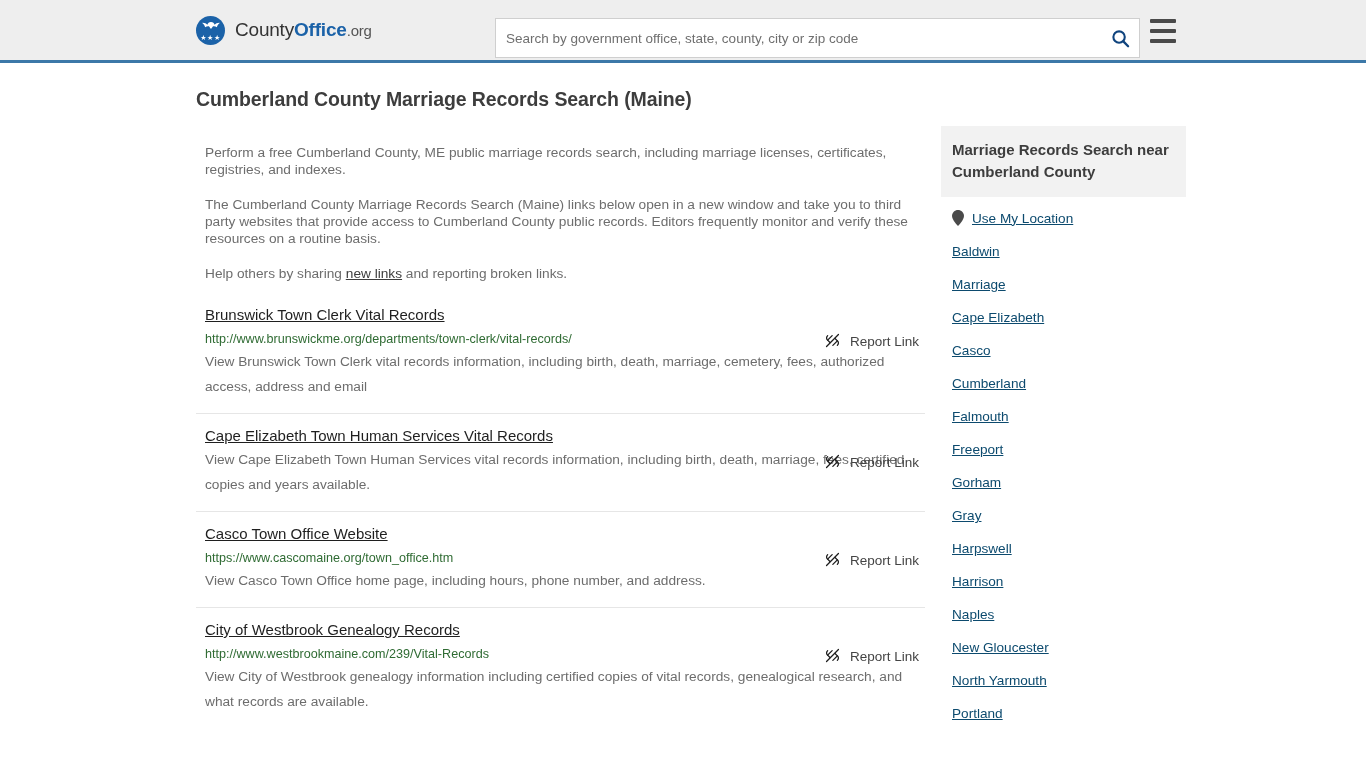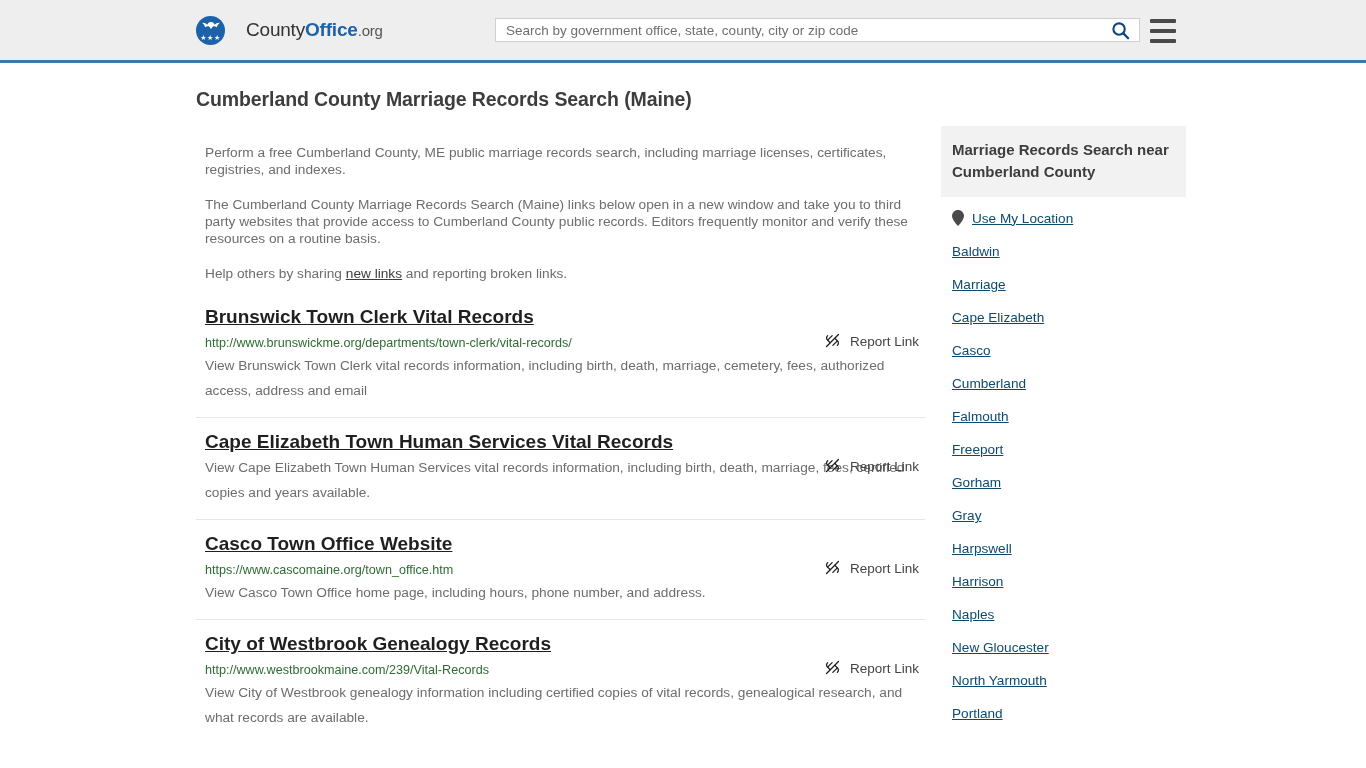--- a/index.html
+++ b/index.html
@@ -21,21 +21,21 @@
     border-bottom: 3px solid #3c78a8;
     display: flex;
     align-items: center;
     position: relative;
   }
   .brand {
     display: flex;
     align-items: center;
     margin-left: 196px;
     text-decoration: none;
-    gap: 21px;
+    gap: 10px;
   }
   .brand-seal {
     width: 29px; height: 29px;
     border-radius: 50%;
     background: #1b62a8;
     position: relative;
     flex: 0 0 auto;
     overflow: hidden;
   }
   .brand-seal .eagle {
@@ -61,21 +61,21 @@
   }
   .brand-text .b-office { color: #1b62a8; font-weight: bold; }
   .brand-text .b-county { color: #333333; }
   .brand-text .b-org { color: #555555; font-size: 15px; }
 
   .search-wrap {
     position: absolute;
     left: 495px;
     top: 18px;
     width: 645px;
-    height: 24px;
+    height: 40px;
     background: #ffffff;
     border: 1px solid #cfcfcf;
     display: flex;
   }
   .search-input {
     flex: 1 1 auto;
     border: none;
     outline: none;
     background: transparent;
     font-family: "Liberation Sans", sans-serif;
@@ -162,22 +162,22 @@
   
   .results { margin-top: 22px; }
   .result {
     border-top: 1px solid #e6e6e6;
     padding: 13px 0 14px 9px;
     position: relative;
   }
   .result:first-child { border-top: none; padding-top: 2px; }
   .result-title {
     display: inline-block;
-    font-size: 19px;
-    font-weight: bold;
+    font-size: 15px;
+    font-weight: normal;
     color: #1f1f1f;
     text-decoration: underline;
     margin: 0;
   }
   .result-url {
     font-size: 12.6px;
     color: #2f6b33;
     margin-top: 7px;
     line-height: 16px;
     word-break: break-all;

